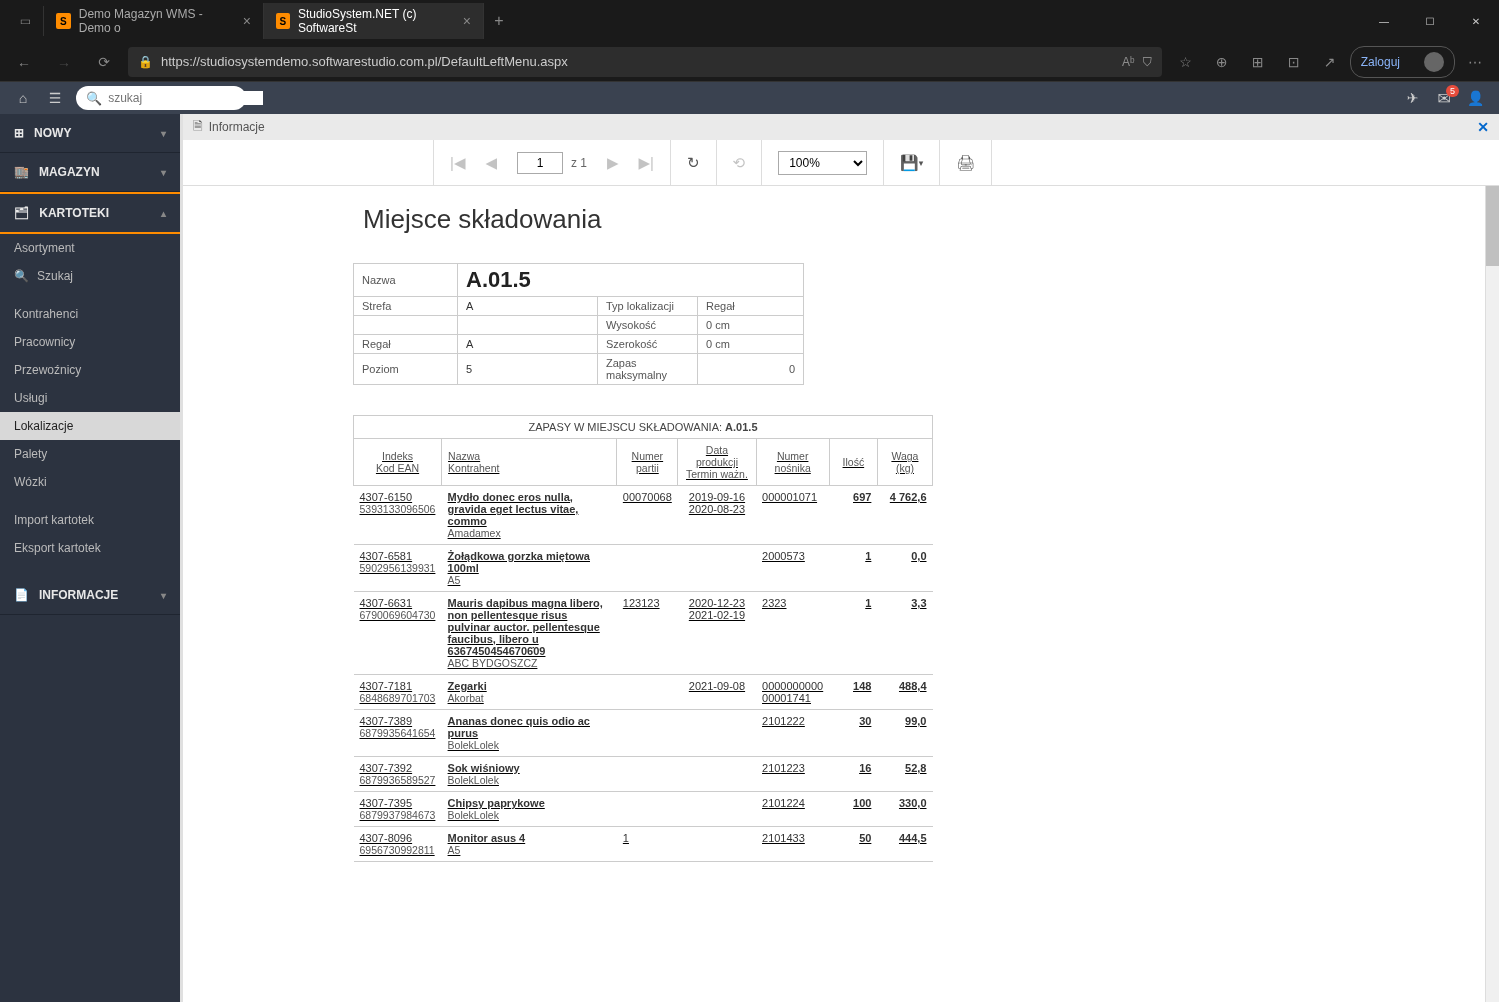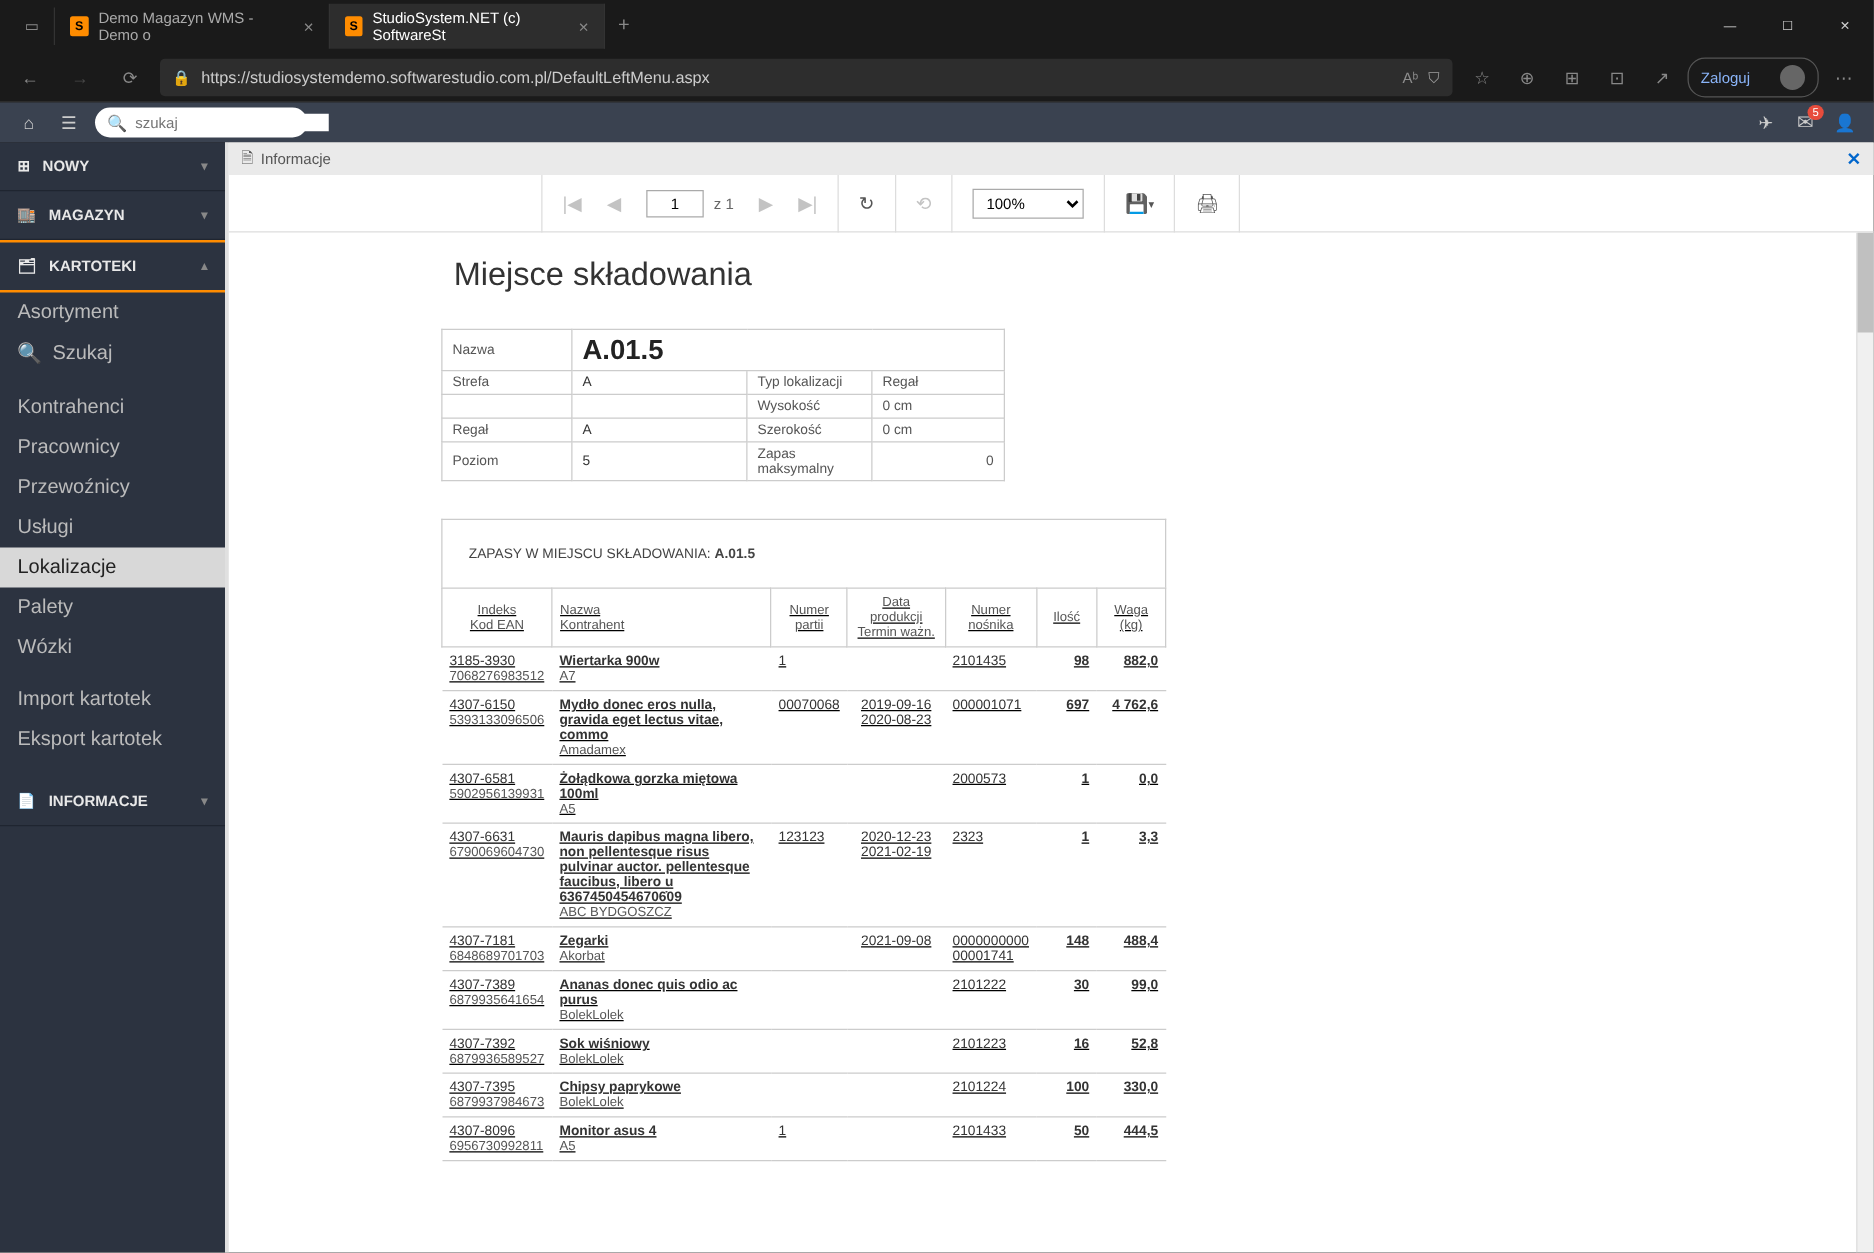--- a/index.html
+++ b/index.html
@@ -34,21 +34,21 @@
 .top-right { margin-left: auto; display: flex; align-items: center; gap: 14px; }
 .mail-icon { position: relative; color: #ccc; font-size: 16px; }
 .mail-badge { position: absolute; top: -4px; right: -8px; background: #e74c3c; color: #fff; font-size: 9px; border-radius: 8px; padding: 1px 4px; }
 
 
 .app-body { display: flex; height: 888px; }
 .sidebar { width: 180px; background: #2c3340; color: #ccc; display: flex; flex-direction: column; }
 .side-header { display: flex; align-items: center; padding: 12px 14px; font-size: 12px; font-weight: bold; color: #e8e8e8; gap: 10px; border-bottom: 1px solid #1f2530; }
 .side-header .chevron { margin-left: auto; color: #888; font-size: 10px; }
 .side-header.active-section { border-top: 2px solid #ff8c00; border-bottom: 2px solid #ff8c00; }
-.side-item { padding: 7px 14px; font-size: 16px; color: #bbb; display: flex; align-items: center; gap: 8px; }
+.side-item { padding: 7px 14px; font-size: 12px; color: #bbb; display: flex; align-items: center; gap: 8px; }
 .side-item.active { background: #d8d8d8; color: #222; }
 
 .content { flex: 1; background: #fff; display: flex; flex-direction: column; border-left: 3px solid #e0e0e0; }
 .panel-header { background: #eaeaea; height: 26px; display: flex; align-items: center; padding: 0 10px; font-size: 12px; color: #555; gap: 6px; position: relative; }
 .panel-header .close-x { margin-left: auto; color: #0066cc; font-weight: bold; font-size: 14px; }
 
 .report-toolbar { height: 46px; border-bottom: 1px solid #ddd; display: flex; align-items: center; }
 .tb-group { display: flex; align-items: center; padding: 0 16px; gap: 20px; }
 .tb-sep { width: 1px; height: 46px; background: #ddd; }
 .tb-icon { color: #555; font-size: 15px; display: flex; align-items: center; }
@@ -64,21 +64,21 @@
 .info-table { border-collapse: collapse; margin-bottom: 30px; }
 .info-table td { border: 1px solid #ccc; padding: 3px 8px; font-size: 11px; color: #555; }
 .info-table td.label { width: 104px; }
 .info-table td.v { width: 140px; color: #333; }
 .info-table td.big { font-size: 22px; font-weight: bold; color: #222; }
 .info-table td.r { text-align: right; }
 .info-table td.label2 { width: 100px; }
 .info-table td.v2 { width: 106px; }
 
 .stock-block { width: 580px; }
-.stock-caption { border: 1px solid #ccc; border-bottom: none; padding: 21px; font-size: 11px; color: #444; }
+.stock-caption { text-align: center; border: 1px solid #ccc; border-bottom: none; padding: 5px; font-size: 11px; color: #444; }
 .stock-caption b { font-weight: bold; }
 .data-table { border-collapse: collapse; width: 580px; font-size: 11px; text-decoration: underline; }
 .data-table th { border: 1px solid #ccc; padding: 5px 6px; font-weight: normal; color: #555; font-size: 10.5px; }
 .data-table td { border-bottom: 1px solid #ccc; padding: 5px 6px; color: #333; vertical-align: top; }
 .data-table td.r { text-align: right; }
 .data-table td b { font-weight: bold; display: block; }
 .data-table td .sub { color: #555; font-size: 10.5px; }
 </style>
 </head>
 <body>
@@ -297,33 +297,20 @@
               <th style="width:175px;text-align:left"><span>Nazwa</span><br><span>Kontrahent</span></th>
               <th style="width:55px"><span>Numer</span><br><span>partii</span></th>
               <th style="width:78px"><span>Data produkcji</span><br><span>Termin ważn.</span></th>
               <th style="width:65px"><span>Numer</span><br><span>nośnika</span></th>
               <th style="width:48px"><span>Ilość</span></th>
               <th style="width:55px"><span>Waga (kg)</span></th>
             </tr>
           </thead>
           <tbody id="stock-body">
               <tr>
-                <td><span>3185-3930</span><br><span class="sub">7068276983512</span></td>
-                <td><b>Wiertarka 900w</b><span class="sub">A7</span></td>
-                <td>1</td>
-                <td style="text-align:center"></td>
-                <td>2101435</td>
-                <td class="r">
-                  <b>98</b>
-                </td>
-                <td class="r">
-                  <b>882,0</b>
-                </td>
-              </tr>
-              <tr>
                 <td><span>4307-6150</span><br><span class="sub">5393133096506</span></td>
                 <td><b>Mydło donec eros nulla, gravida eget lectus vitae, commo</b><span class="sub">Amadamex</span></td>
                 <td>00070068</td>
                 <td style="text-align:center"><span>2019-09-16</span><br><span>2020-08-23</span></td>
                 <td>000001071</td>
                 <td class="r">
                   <b>697</b>
                 </td>
                 <td class="r">
                   <b>4 762,6</b>

